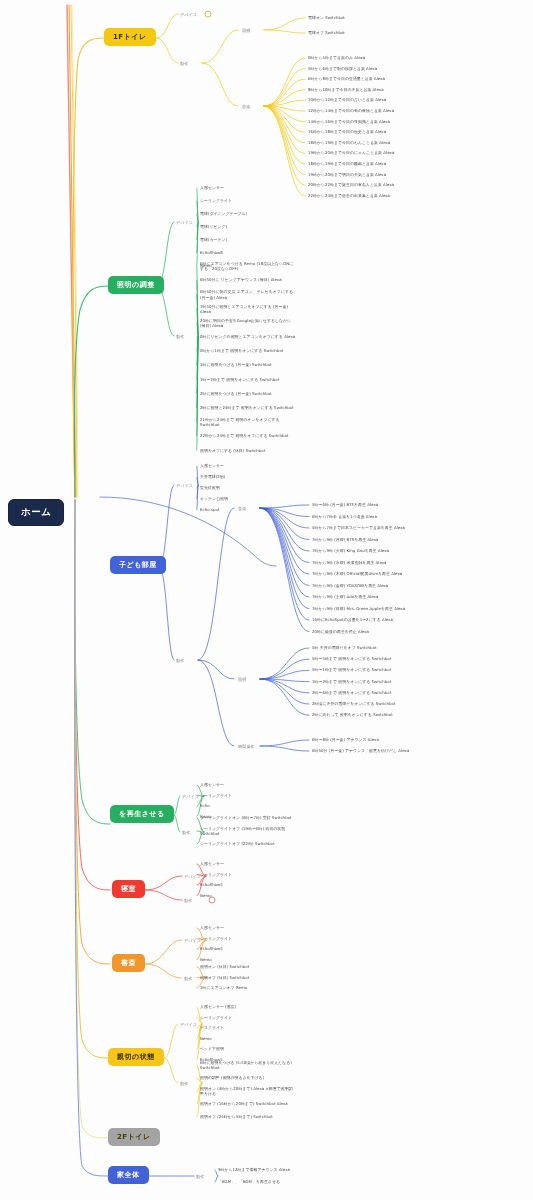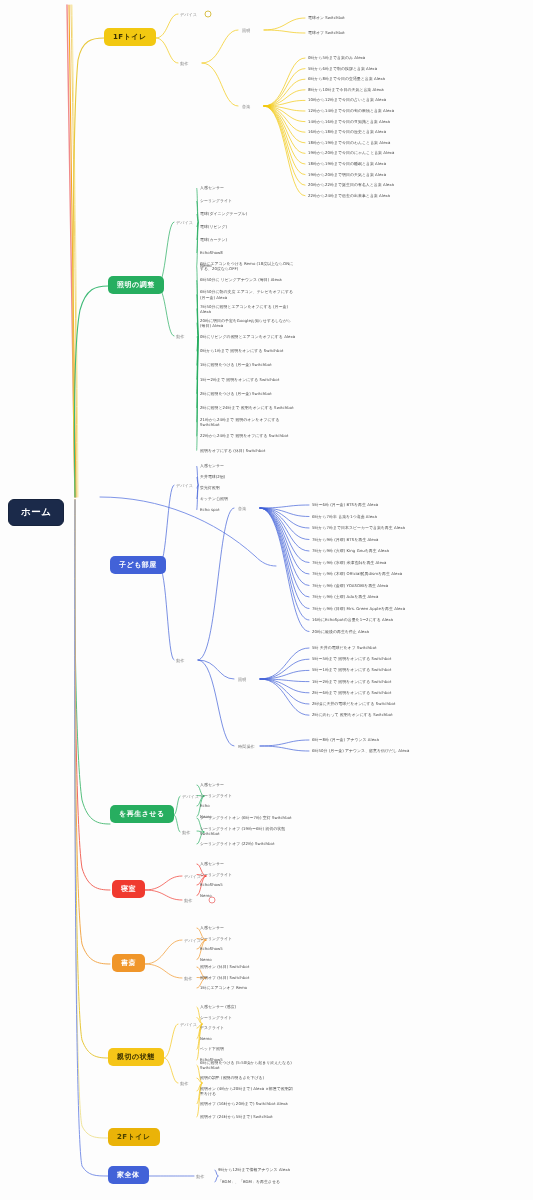--- a/index.html
+++ b/index.html
@@ -202,21 +202,21 @@
     </div>
   <div class="node branch" id="b-bedroom" style="left: 112px; top: 880px; background: rgb(240, 58, 47); color: rgb(255, 255, 255);">
       <span>寝室</span>
     </div>
   <div class="node branch" id="b-study" style="left: 112px; top: 954px; background: rgb(240, 150, 42); color: rgb(255, 255, 255);">
       <span>書斎</span>
     </div>
   <div class="node branch" id="b-kidsroom" style="left: 108px; top: 1048px; background: rgb(245, 197, 24); color: rgb(58, 48, 0);">
       <span>親切の状態</span>
     </div>
-  <div class="node branch" id="b-toilet2f" style="left: 108px; top: 1128px; background: #eab308; color: rgb(74, 64, 0);">
+  <div class="node branch" id="b-toilet2f" style="left: 108px; top: 1128px; background: #a3a3a3; color: rgb(74, 64, 0);">
       <span>2Fトイレ</span>
     </div>
   <div class="node branch" id="b-wholehouse" style="left: 108px; top: 1166px; background: rgb(66, 98, 216); color: rgb(255, 255, 255);">
       <span>家全体</span>
     </div>
 
   <div id="detail-layer">
       <div class="cat" style="left: 180px; top: 14px; color: rgb(122, 122, 122);">デバイス</div>
       <div class="dot" style="left: 208px; top: 14px;"></div>
       <div class="cat" style="left: 180px; top: 63px; color: rgb(122, 122, 122);">動作</div>

